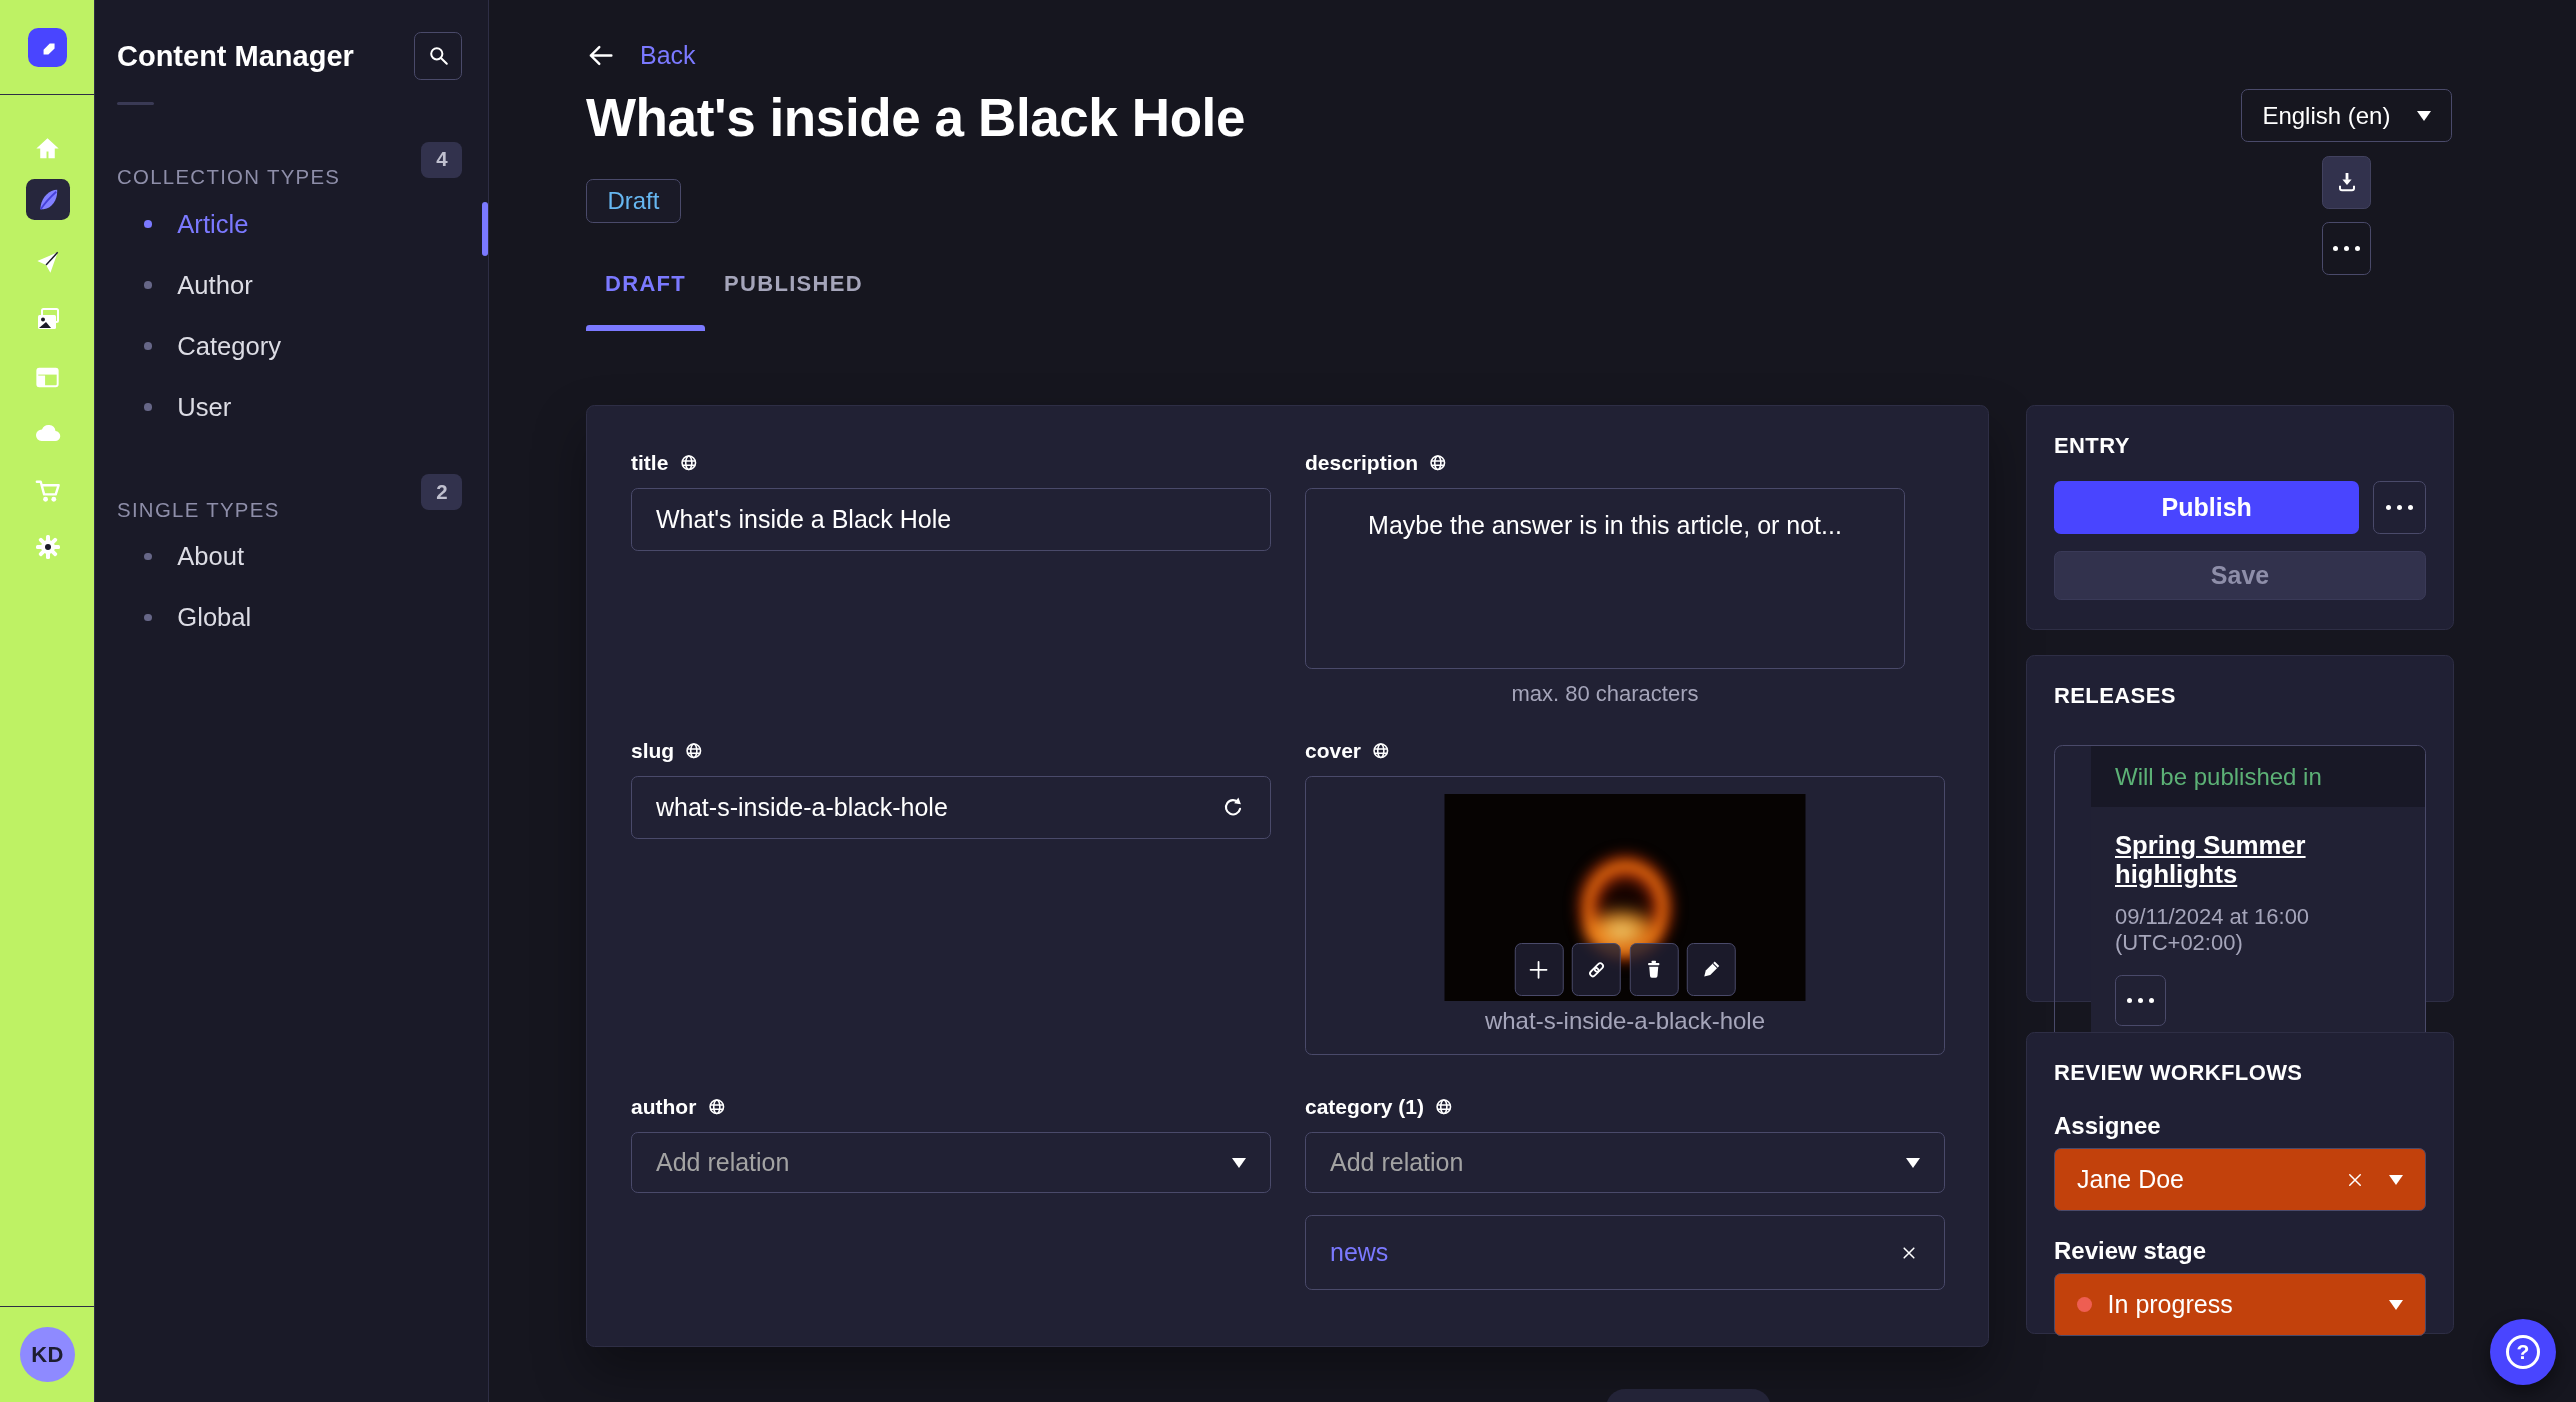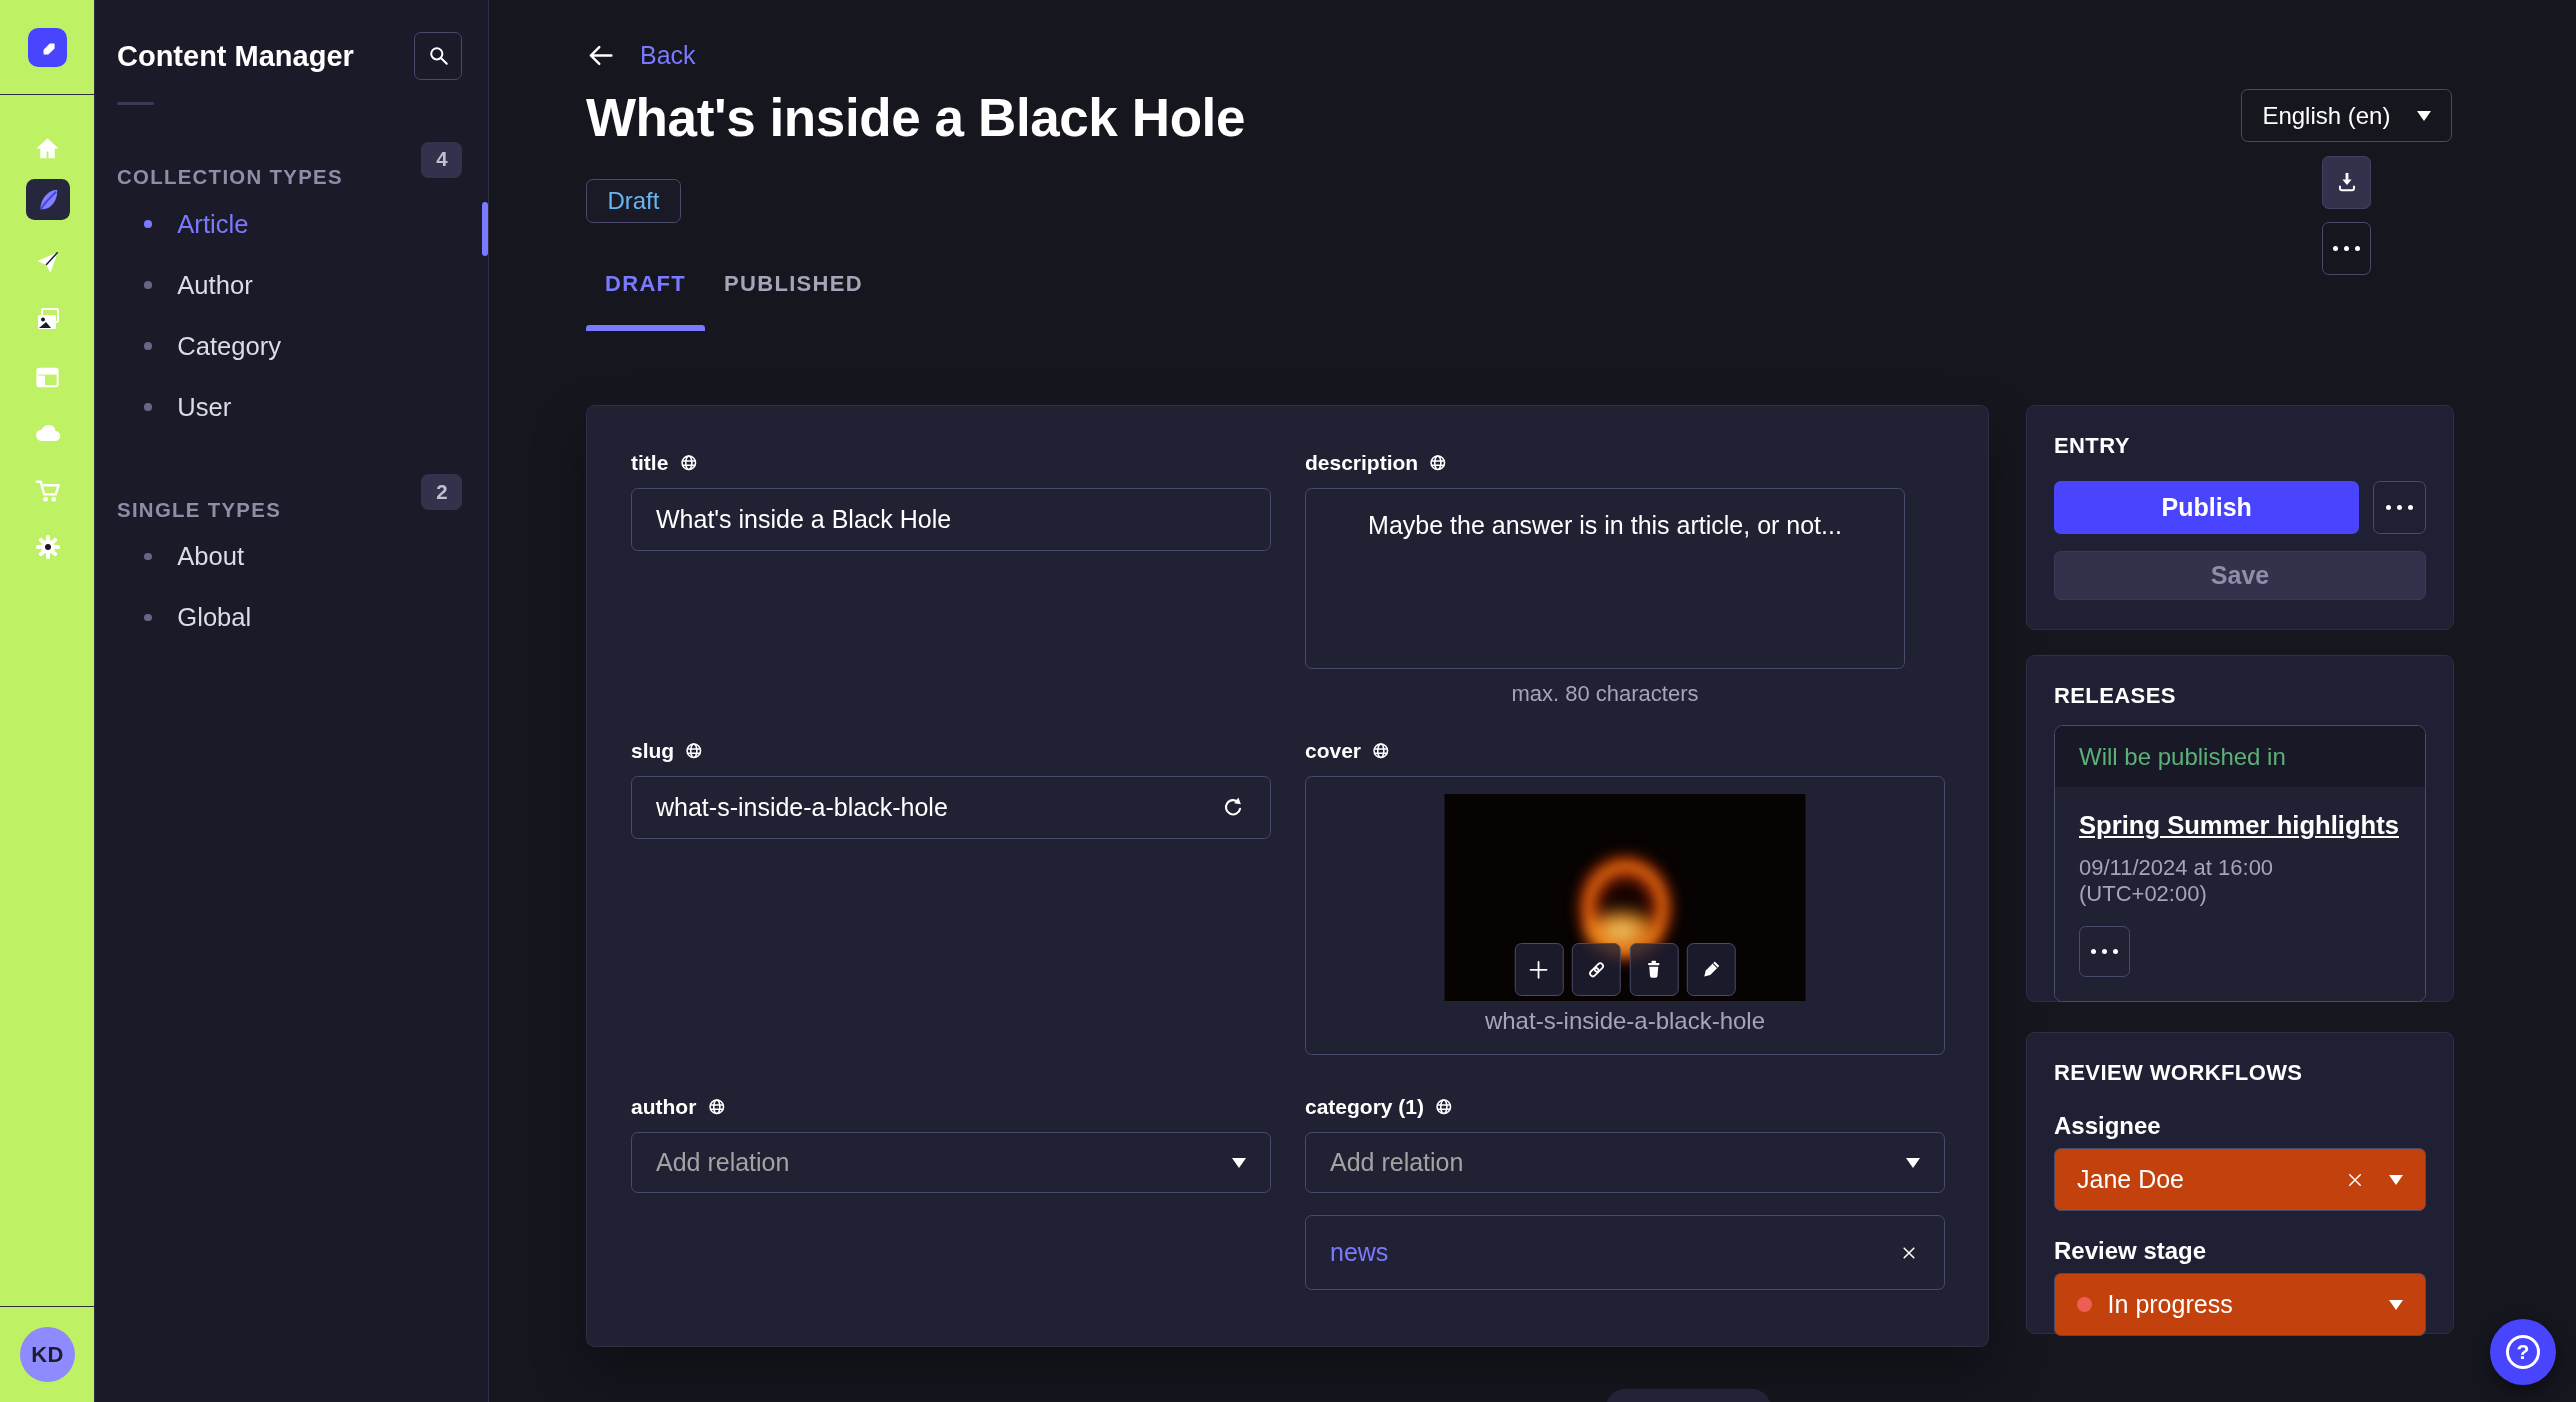--- a/index.html
+++ b/index.html
@@ -17,21 +17,21 @@
   .avatar { width:55px; height:55px; border-radius:50%; background:#8e8aff; color:#1d1d30; font-weight:bold; font-size:22px; display:flex; align-items:center; justify-content:center; letter-spacing:0.4px; }
 
   
   .sidebar { position:absolute; left:95px; top:0; width:394px; height:1402px; background:#1a1a28; border-right:0.9px solid #2e2e45; }
   .sb-head { display:flex; align-items:center; justify-content:space-between; padding:32px 25.6px 0 22px; }
   .sb-title { font-size:29px; font-weight:bold; color:#fff; }
   .sb-search { width:48px; height:48px; border:0.9px solid #4a4a6a; border-radius:6.8px; background:transparent; display:flex; align-items:center; justify-content:center; }
   .sb-dash { width:37px; height:3.4px; background:#3a3a55; border-radius:1.7px; margin:22px 0 0 22px; }
   .sb-section { margin-top:36px; }
   .sb-sec-head { display:flex; align-items:center; justify-content:space-between; padding:0 25.6px 0 22px; height:37px; }
-  .sb-sec-label { font-size:20.4px; font-weight:700; letter-spacing:1.3px; color:#8e8ea9;margin-top:36px; }
+  .sb-sec-label { font-size:20.4px; font-weight:400; letter-spacing:1.3px; color:#8e8ea9;margin-top:36px; }
   .sb-badge { min-width:41px; height:36px; padding:0 8.5px; background:#32324d; border-radius:7.7px; color:#c0c0cf; font-size:20.4px; font-weight:600; display:flex; align-items:center; justify-content:center; }
   .sb-items { margin-top:15.3px; }
   .sb-item { display:flex; align-items:center; height:61px; padding-left:49px; font-size:25.6px; color:#dcdce4; cursor:pointer; }
   .sb-item .bullet { width:7.7px; height:7.7px; border-radius:50%; background:#666687; margin-right:25.6px; flex:none; }
   .sb-item.active { color:#7b79ff; }
   .sb-item.active .bullet { background:#7b79ff; }
   .sb-scroll-ind { position:absolute; right:0px; top:202px; width:6px; height:54px; background:#7b79ff; border-radius:3.4px; }
 
   
   .main { position:absolute; left:490px; top:0; width:2086px; height:1402px; }
@@ -81,21 +81,21 @@
   
   .panel { position:absolute; left:1536px; width:428px; background:#202034; border:0.9px solid #2e2e45; border-radius:8.5px; padding:27px; }
   .panel-title { font-size:22px; font-weight:700; letter-spacing:0.4px; color:#fff; }
   .entry-panel { top:405px; height:225px; }
   .entry-actions { margin-top:22px; display:flex; gap:13.6px; }
   .publish-btn { flex:1; height:53px; background:#4945ff; border:none; border-radius:6.8px; color:#fff; font-size:25px; font-weight:600; display:flex; align-items:center; justify-content:center; cursor:pointer; font-family:inherit; }
   .more-sq { width:53px; height:53px; background:transparent; border:0.9px solid #4a4a6a; border-radius:6.8px; display:flex; align-items:center; justify-content:center; cursor:pointer; }
   .save-btn { margin-top:17px; width:100%; height:49px; background:#32324d; border:0.9px solid #3a3a58; border-radius:6.8px; color:#8e8ea9; font-size:25px; font-weight:600; display:flex; align-items:center; justify-content:center; cursor:pointer; font-family:inherit; }
 
   .releases-panel { top:655px; height:347px; }
-  .release-card { margin-top:16px; border:0.9px solid #4a4a6a; border-radius:8.5px; overflow:hidden; }
+  .release-card { margin-top:36px; border:0.9px solid #4a4a6a; border-radius:8.5px; overflow:hidden;padding-left:36px; }
   .release-head { height:61px; background:#181826; display:flex; align-items:center; padding:0 24px; font-size:24px; color:#5cb176; }
   .release-body { padding:24px; background:#212134; }
   .release-name { font-size:25.6px; font-weight:600; color:#fff;text-decoration:underline; }
   .release-date { margin-top:15.3px; font-size:22px; color:#a5a5ba; }
   .release-more { margin-top:19px; width:51px; height:51px; border:0.9px solid #4a4a6a; border-radius:6.8px; background:transparent; display:flex; align-items:center; justify-content:center; cursor:pointer; }
 
   .review-panel { top:1032px; height:302px; }
   .rv-label { margin-top:25.6px; font-size:24px; font-weight:600; color:#fff; }
   .rv-select { margin-top:8.5px; height:63px; border:0.9px solid #4a4a6a; border-radius:6.8px; background:#c2410c; display:flex; align-items:center; padding:0 22px; font-size:25px; color:#fff; cursor:pointer; }
   .rv-right { margin-left:auto; display:flex; align-items:center; gap:22px; }

